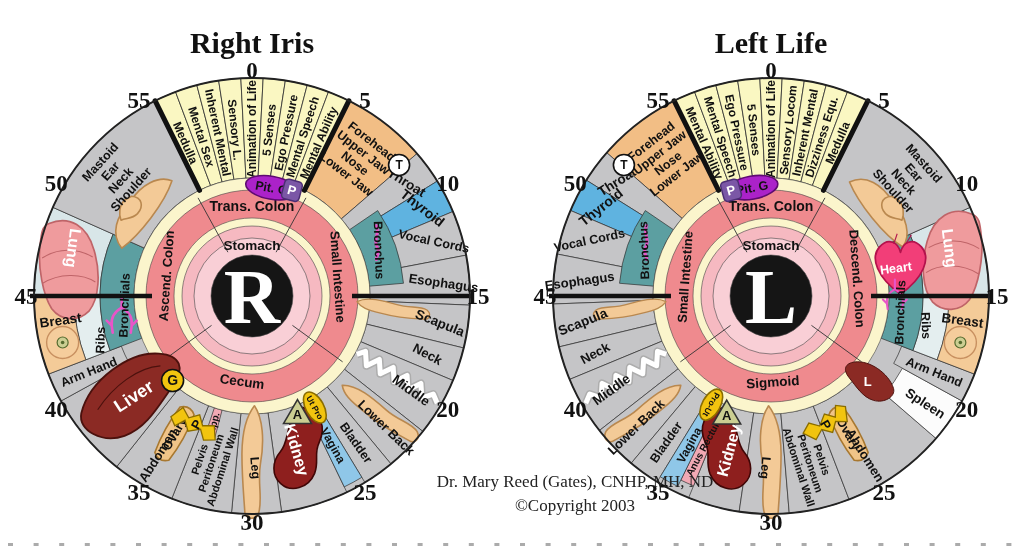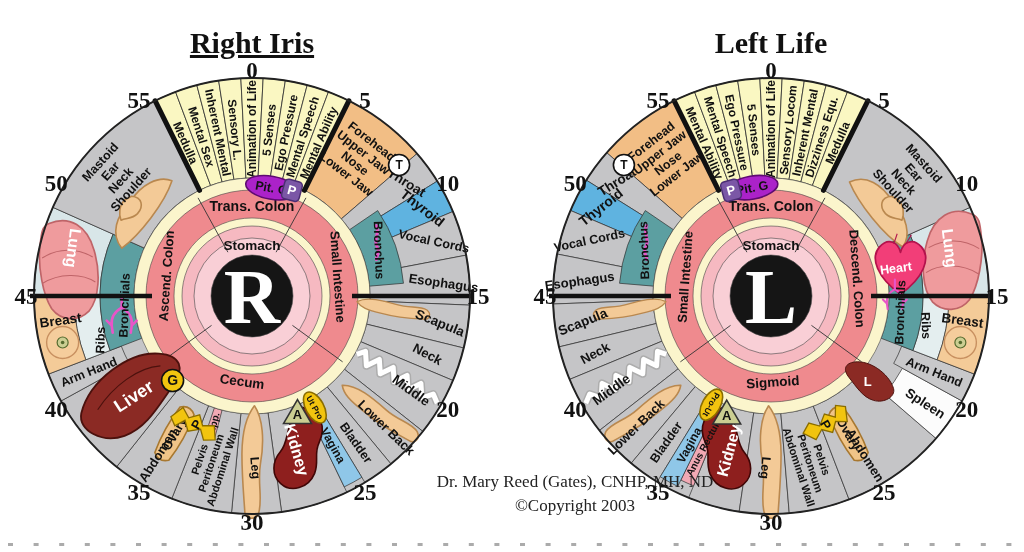--- a/index.html
+++ b/index.html
@@ -1,21 +1,21 @@
 <!DOCTYPE html>
 <html><head>
 <meta charset="utf-8">
 <style>
   html,body{margin:0;padding:0;background:#fff;}
   #stage{position:relative;width:1024px;height:552px;background:#fff;overflow:hidden;
          font-family:"Liberation Sans",sans-serif;}
   #chart{position:absolute;left:0;top:0;}
   .iris-title{position:absolute;top:26px;transform:translateX(-50%);
       font-family:"Liberation Serif",serif;font-weight:bold;font-size:30px;color:#111;white-space:nowrap;}
-  #title-right{left:252px;text-decoration:underline;} #title-left{left:771px;}
+  #title-right{left:252px;} #title-left{left:771px;}
   .credit{position:absolute;left:575px;transform:translateX(-50%);
       font-family:Liberation Serif, serif;color:#222;font-size:17px;white-space:nowrap;}
   #credit1{top:472px;} #credit2{top:496px;}
 </style>
 </head>
 <body>
 <div id="stage">
 
 <svg id="chart" width="1024" height="552" viewBox="0 0 1024 552">
       <g>

